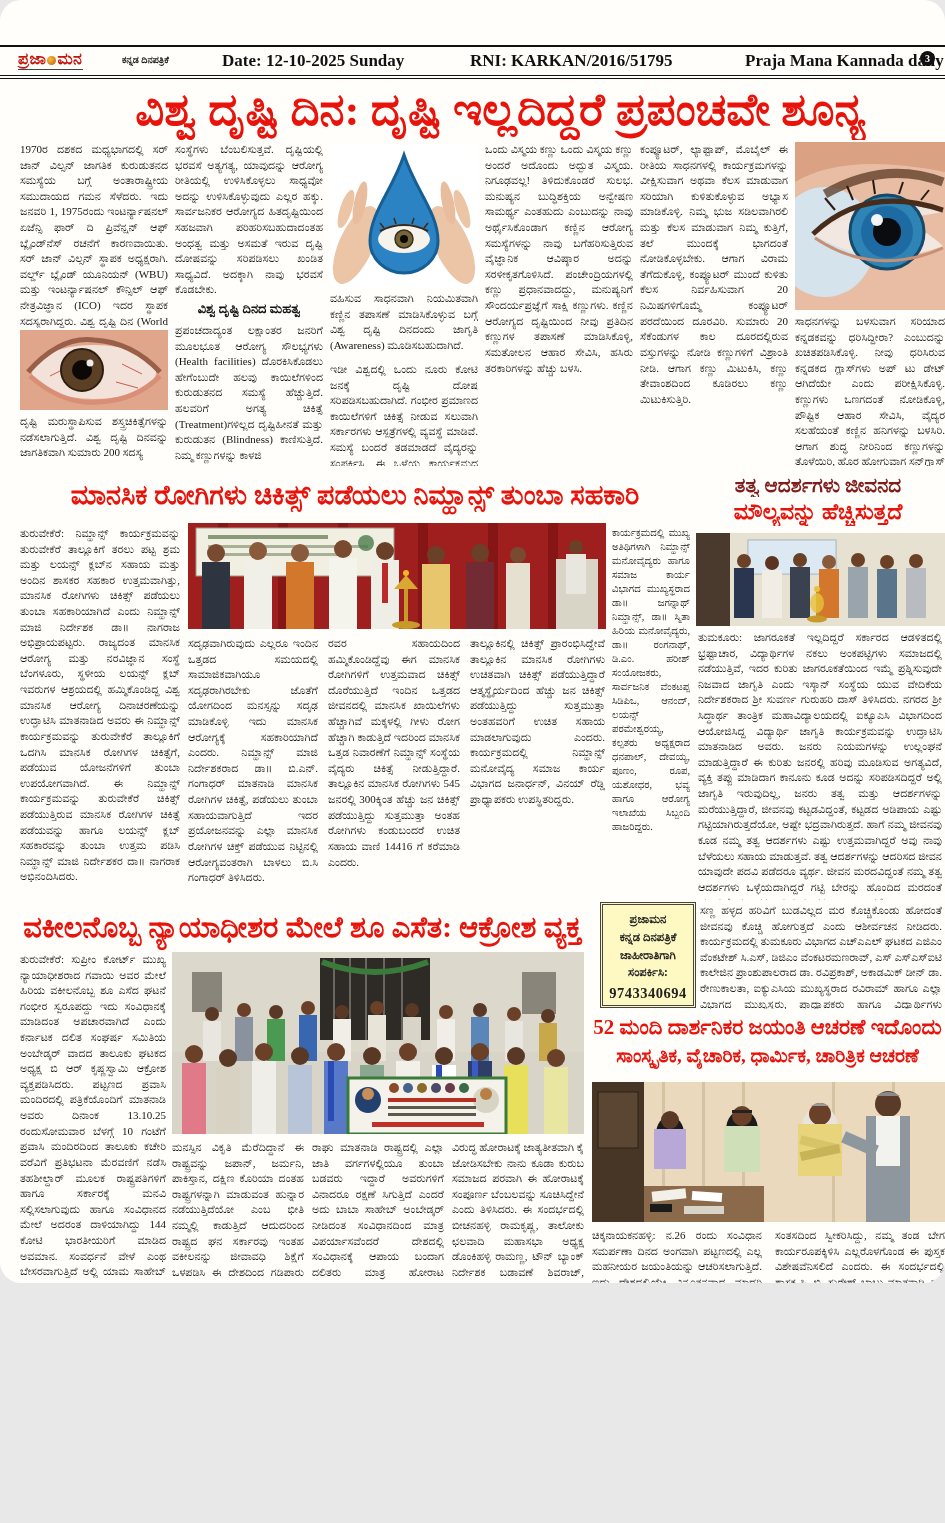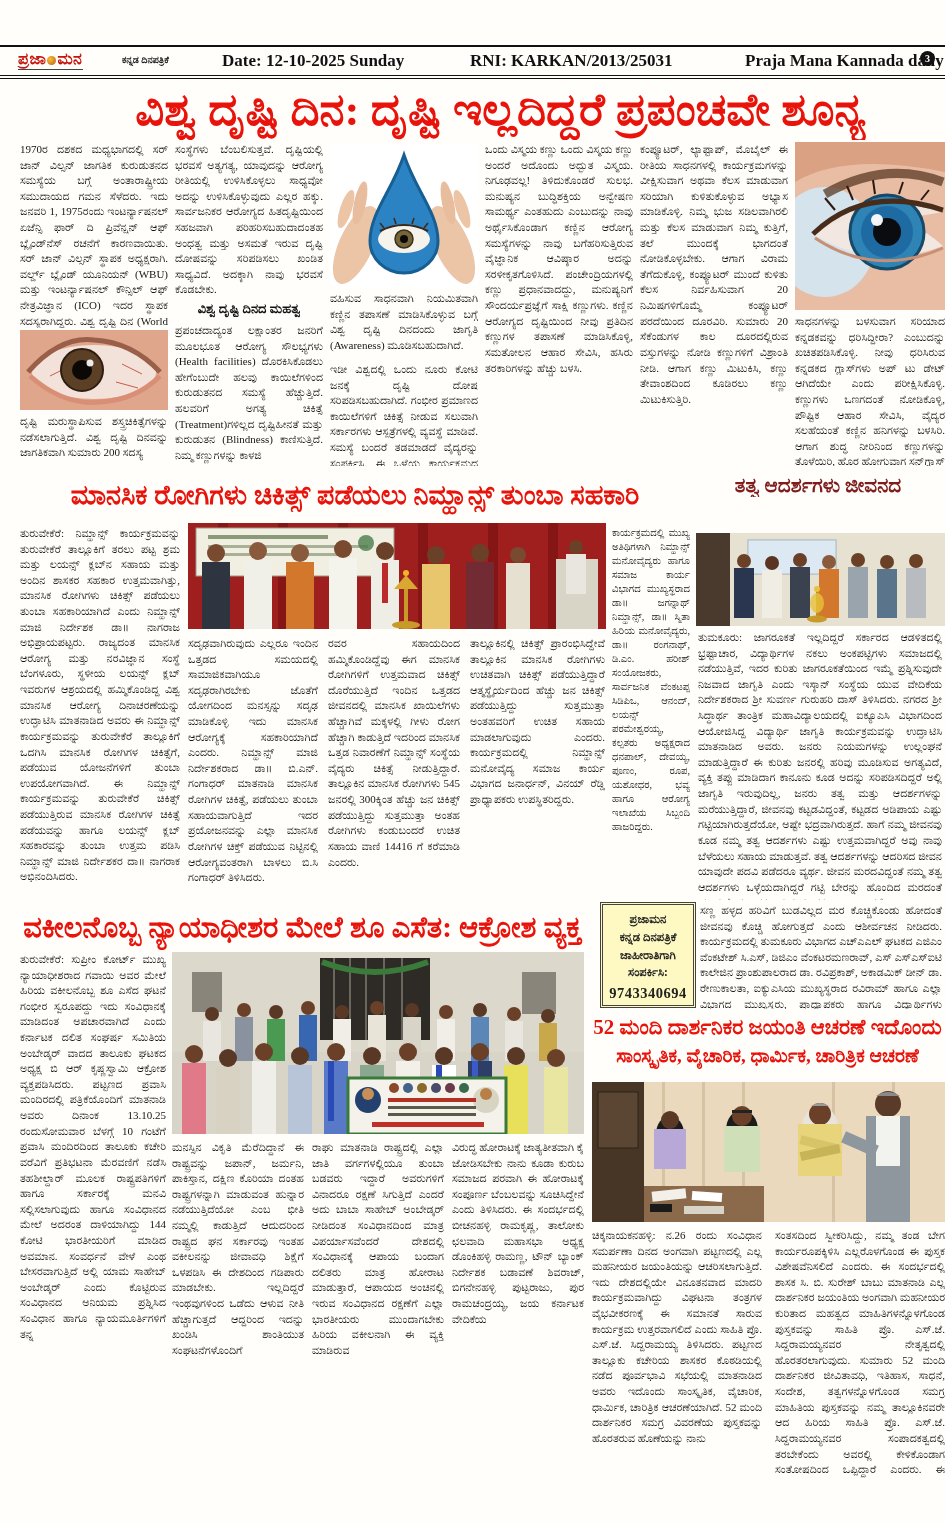--- a/index.html
+++ b/index.html
@@ -1,18 +1,18 @@
 <!DOCTYPE html>
 <html><head>
 <meta charset="utf-8">
 <style>
   html,body{margin:0;padding:0;}
   body{background:#e8e8e8;}
-  #page{position:relative;width:945px;height:1523px;background:#fffefb;margin:0 auto;overflow:hidden;
-        font-family:"Liberation Serif",serif;color:#1a1a1a;}
+  #page{position:relative;width:945px;height:1283px;background:#fffefb;margin:0 auto;overflow:hidden;
+        font-family:"Liberation Serif",serif;color:#1a1a1a;border-radius:21px;}
   .abs{position:absolute;}
   .body-col{font-size:11px;line-height:1.42;text-align:justify;overflow:hidden;color:#161616;}
   .body-col.small{font-size:10px;line-height:1.4;}
   .hl{font-weight:bold;color:#e8130b;text-align:center;overflow:hidden;white-space:nowrap;}
   .hl-black{font-weight:bold;color:#7f1d1d;text-align:center;overflow:hidden;white-space:nowrap;}
   .photo{overflow:hidden;background:#cfcac0;}
   .photo svg{display:block;width:100%;height:100%;}
   
   #masthead{top:45px;left:0;width:945px;height:28px;border-top:2px solid #111;border-bottom:4px double #111;}
   #masthead .mh{position:absolute;top:4px;font-weight:bold;font-size:17px;color:#111;}
@@ -33,21 +33,21 @@
 <body>
 
 <div id="page">
 
   <div id="masthead" class="abs">
     <span id="logo">
       <span class="logotxt">ಪ್ರಜಾ</span><span id="logo-emblem"></span><span class="logotxt">ಮನ</span>
     </span>
     <span id="logo-sub">ಕನ್ನಡ ದಿನಪತ್ರಿಕೆ</span>
     <span class="mh" style="left:222px;">Date: 12-10-2025 Sunday</span>
-    <span class="mh" style="left:470px;">RNI: KARKAN/2013/25031</span>
+    <span class="mh" style="left:470px;">RNI: KARKAN/2016/51795</span>
     <span class="mh" style="left:745px;">Praja Mana Kannada daily</span>
     <span id="page-circ">3</span>
   </div>
 
   <div class="abs hl" style="left:0;top:82px;width:945px;height:58px;font-size:45px;line-height:56px;margin-left:28px;">ವಿಶ್ವ ದೃಷ್ಟಿ ದಿನ: ದೃಷ್ಟಿ ಇಲ್ಲದಿದ್ದರೆ ಪ್ರಪಂಚವೇ ಶೂನ್ಯ</div>
 
   <div class="abs body-col" style="left:20px;top:142px;width:148px;height:186px;">1970ರ ದಶಕದ ಮಧ್ಯಭಾಗದಲ್ಲಿ ಸರ್ ಜಾನ್ ವಿಲ್ಸನ್ ಜಾಗತಿಕ ಕುರುಡುತನದ ಸಮಸ್ಯೆಯ ಬಗ್ಗೆ ಅಂತಾರಾಷ್ಟ್ರೀಯ ಸಮುದಾಯದ ಗಮನ ಸೆಳೆದರು. ಇದು ಜನವರಿ 1, 1975ರಂದು ಇಂಟರ್ನ್ಯಾಷನಲ್ ಏಜೆನ್ಸಿ ಫಾರ್ ದಿ ಪ್ರಿವೆನ್ಷನ್ ಆಫ್ ಬ್ಲೈಂಡ್‌ನೆಸ್ ರಚನೆಗೆ ಕಾರಣವಾಯಿತು. ಸರ್ ಜಾನ್ ವಿಲ್ಸನ್ ಸ್ಥಾಪಕ ಅಧ್ಯಕ್ಷರಾಗಿ. ವರ್ಲ್ಡ್ ಬ್ಲೈಂಡ್ ಯೂನಿಯನ್ (WBU) ಮತ್ತು ಇಂಟರ್ನ್ಯಾಷನಲ್ ಕೌನ್ಸಿಲ್ ಆಫ್ ನೇತ್ರವಿಜ್ಞಾನ (ICO) ಇದರ ಸ್ಥಾಪಕ ಸದಸ್ಯರಾಗಿದ್ದರು. ವಿಶ್ವ ದೃಷ್ಟಿ ದಿನ (World Sight Day)ದಂದು ರೋಗಗಳು, ಮತ್ತು</div>
 
   <div class="abs photo" style="left:20px;top:330px;width:148px;height:80px;">
     <svg viewBox="0 0 148 80">
@@ -118,20 +118,21 @@
       <line x1="126" y1="58" x2="134" y2="48" stroke="#2c1a10" stroke-width="2"></line>
       <path d="M20,96 Q80,136 148,106" fill="none" stroke="#c98f74" stroke-width="3"></path>
     </svg>
   </div>
 
   <div class="abs body-col" style="left:795px;top:314px;width:150px;height:152px;">ಸಾಧನಗಳನ್ನು ಬಳಸುವಾಗ ಸರಿಯಾದ ಕನ್ನಡಕವನ್ನು ಧರಿಸಿದ್ದೀರಾ? ಎಂಬುದನ್ನು ಖಚಿತಪಡಿಸಿಕೊಳ್ಳಿ. ನೀವು ಧರಿಸಿರುವ ಕನ್ನಡಕದ ಗ್ಲಾಸ್‌ಗಳು ಅಪ್ ಟು ಡೇಟ್ ಆಗಿದೆಯೇ ಎಂದು ಪರೀಕ್ಷಿಸಿಕೊಳ್ಳಿ. ಕಣ್ಣುಗಳು ಒಣಗದಂತೆ ನೋಡಿಕೊಳ್ಳಿ, ಪೌಷ್ಟಿಕ ಆಹಾರ ಸೇವಿಸಿ, ವೈದ್ಯರ ಸಲಹೆಯಂತೆ ಕಣ್ಣಿನ ಹನಿಗಳನ್ನು ಬಳಸಿರಿ. ಆಗಾಗ ಶುದ್ಧ ನೀರಿನಿಂದ ಕಣ್ಣುಗಳನ್ನು ತೊಳೆಯಿರಿ, ಹೊರ ಹೋಗುವಾಗ ಸನ್‌ಗ್ಲಾಸ್ ಧರಿಸಿ ಕಣ್ಣುಗಳನ್ನು ರಕ್ಷಿಸಿಕೊಳ್ಳಿ.</div>
 
   <div class="abs hl" style="left:20px;top:473px;width:670px;height:46px;font-size:27px;line-height:44px;">ಮಾನಸಿಕ ರೋಗಿಗಳು ಚಿಕಿತ್ಸ್ ಪಡೆಯಲು ನಿಮ್ಹಾನ್ಸ್ ತುಂಬಾ ಸಹಕಾರಿ</div>
 
   <div class="abs hl-black" style="left:698px;top:473px;width:240px;height:24px;font-size:20px;line-height:24px;">ತತ್ವ ಆದರ್ಶಗಳು ಜೀವನದ</div>
+  <div class="abs hl" style="left:698px;top:498px;width:240px;height:28px;font-size:22px;line-height:28px;">ಮೌಲ್ಯವನ್ನು ಹೆಚ್ಚಿಸುತ್ತದೆ</div>
 
   <div class="abs body-col" style="left:20px;top:526px;width:160px;height:376px;">ತುರುವೇಕೆರೆ: ನಿಮ್ಹಾನ್ಸ್ ಕಾರ್ಯಕ್ರಮವನ್ನು ತುರುವೇಕೆರೆ ತಾಲ್ಲೂಕಿಗೆ ತರಲು ಪಟ್ಟ ಶ್ರಮ ಮತ್ತು ಲಯನ್ಸ್ ಕ್ಲಬ್‌ನ ಸಹಾಯ ಮತ್ತು ಅಂದಿನ ಶಾಸಕರ ಸಹಕಾರ ಉತ್ತಮವಾಗಿತ್ತು, ಮಾನಸಿಕ ರೋಗಿಗಳು ಚಿಕಿತ್ಸ್ ಪಡೆಯಲು ತುಂಬಾ ಸಹಕಾರಿಯಾಗಿದೆ ಎಂದು ನಿಮ್ಹಾನ್ಸ್ ಮಾಜಿ ನಿರ್ದೇಶಕ ಡಾ॥ ನಾಗರಾಜ ಅಭಿಪ್ರಾಯಪಟ್ಟರು. ರಾಜ್ಯದಂತ ಮಾನಸಿಕ ಆರೋಗ್ಯ ಮತ್ತು ನರವಿಜ್ಞಾನ ಸಂಸ್ಥೆ ಬೆಂಗಳೂರು, ಸ್ಥಳೀಯ ಲಯನ್ಸ್ ಕ್ಲಬ್ ಇವರುಗಳ ಆಶ್ರಯದಲ್ಲಿ ಹಮ್ಮಿಕೊಂಡಿದ್ದ ವಿಶ್ವ ಮಾನಸಿಕ ಆರೋಗ್ಯ ದಿನಾಚರಣೆಯನ್ನು ಉದ್ಘಾಟಿಸಿ ಮಾತನಾಡಿದ ಅವರು ಈ ನಿಮ್ಹಾನ್ಸ್ ಕಾರ್ಯಕ್ರಮವನ್ನು ತುರುವೇಕೆರೆ ತಾಲ್ಲೂಕಿಗೆ ಒದಗಿಸಿ ಮಾನಸಿಕ ರೋಗಿಗಳ ಚಿಕಿತ್ಸೆಗೆ, ಪಡೆಯುವ ಯೋಜನೆಗಳಿಗೆ ತುಂಬಾ ಉಪಯೋಗವಾಗಿದೆ. ಈ ನಿಮ್ಹಾನ್ಸ್ ಕಾರ್ಯಕ್ರಮವನ್ನು ತುರುವೇಕೆರೆ ಚಿಕಿತ್ಸ್ ಪಡೆಯುತ್ತಿರುವ ಮಾನಸಿಕ ರೋಗಿಗಳ ಚಿಕಿತ್ಸೆ ಪಡೆಯವನ್ನು ಹಾಗೂ ಲಯನ್ಸ್ ಕ್ಲಬ್ ಸಹಕಾರವನ್ನು ತುಂಬಾ ಉತ್ತಮ ಪಡಿಸಿ ನಿಮ್ಹಾನ್ಸ್ ಮಾಜಿ ನಿರ್ದೇಶಕರ ದಾ॥ ನಾಗರಾಕ ಅಭಿನಂದಿಸಿದರು.</div>
 
   <div class="abs photo" style="left:188px;top:523px;width:418px;height:106px;">
     <svg viewBox="0 0 418 106">
       <rect width="418" height="106" fill="#9e1f1e"></rect>
       <rect x="30" width="10" height="106" fill="#7c1312" opacity="0.7"></rect>
       <rect x="90" width="10" height="106" fill="#7c1312" opacity="0.7"></rect>
       <rect x="150" width="10" height="106" fill="#7c1312" opacity="0.7"></rect>
       <rect x="230" width="10" height="106" fill="#7c1312" opacity="0.7"></rect>

